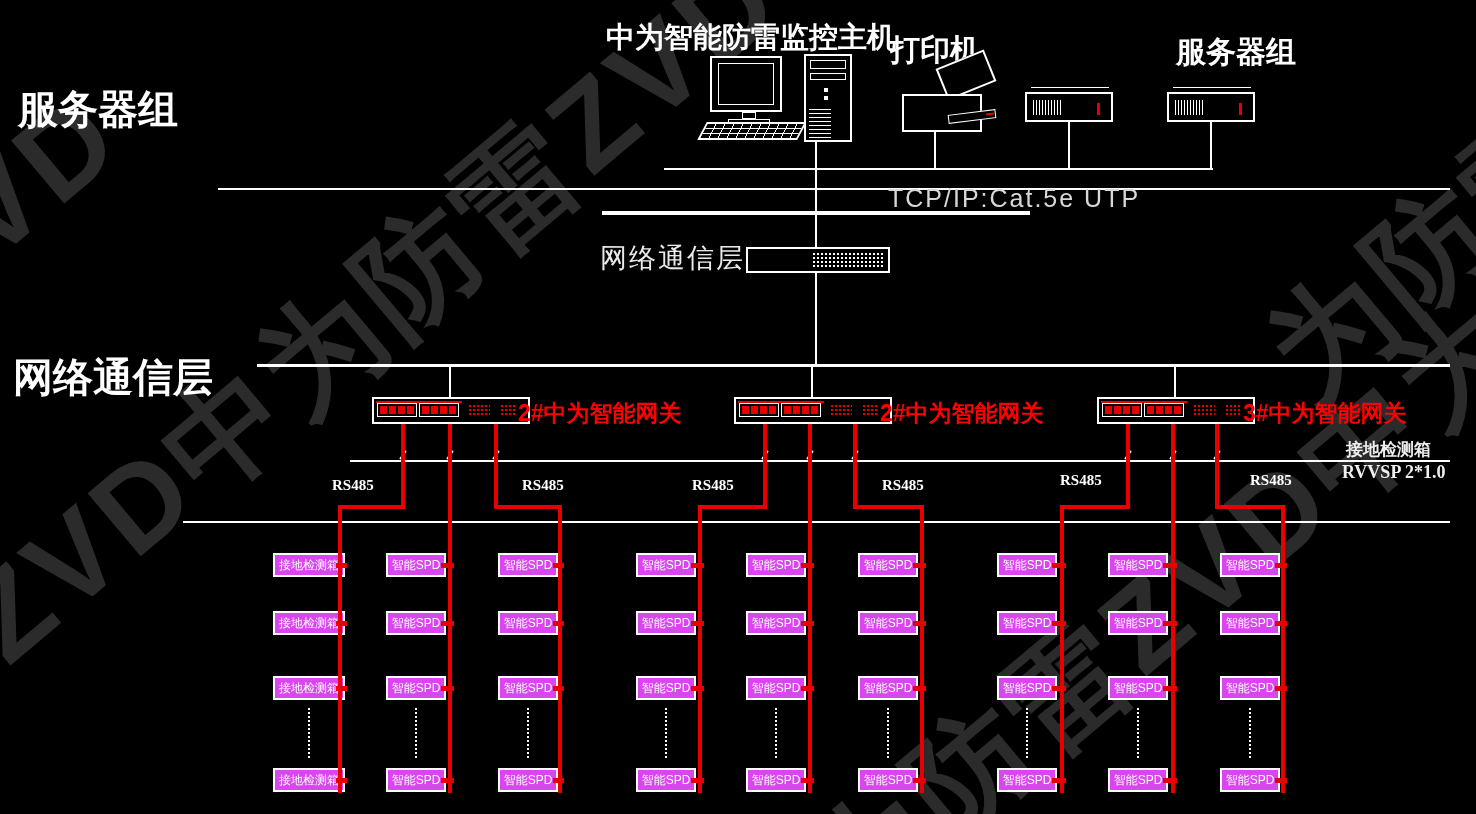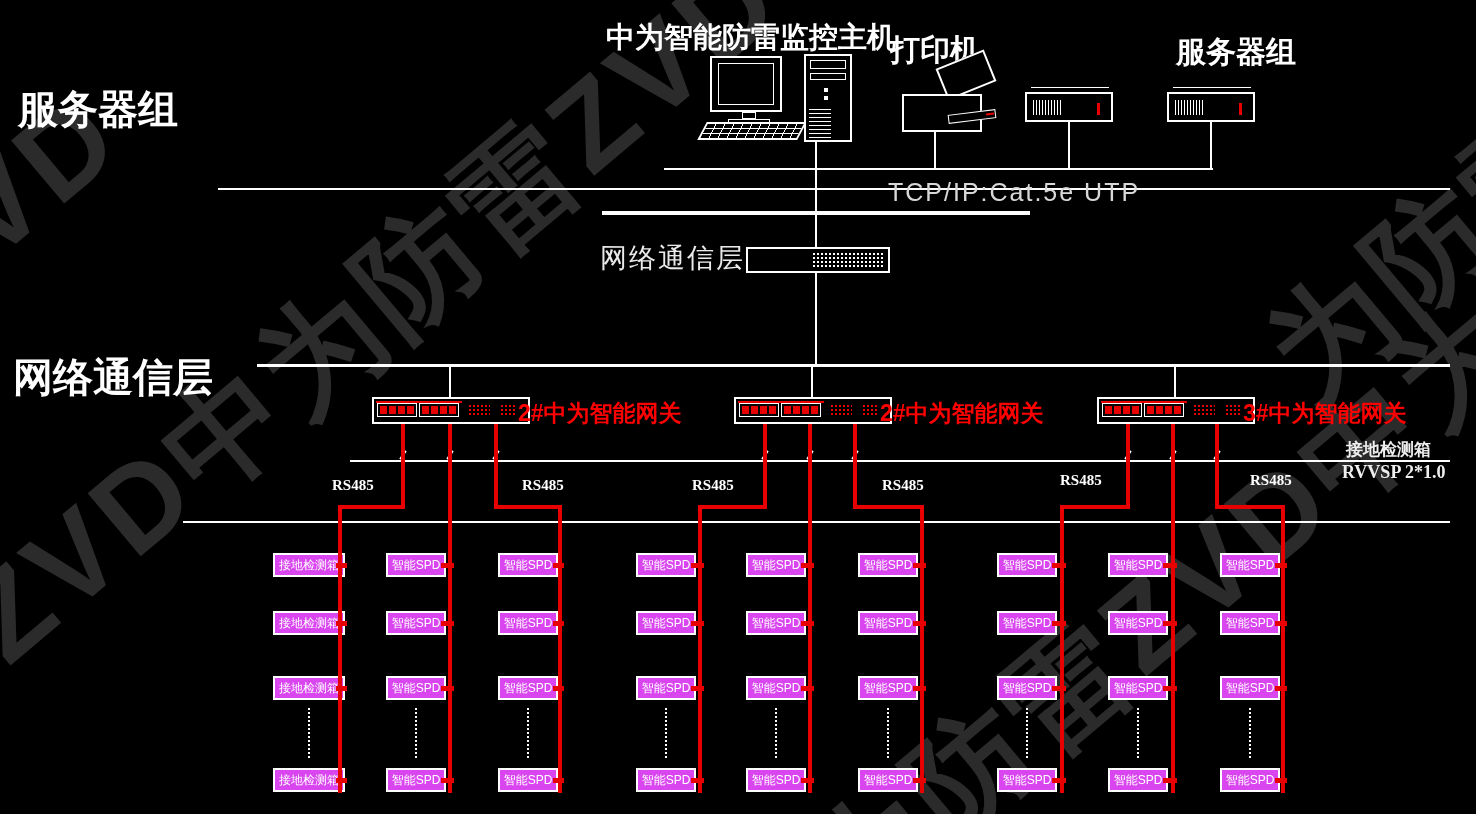--- a/index.html
+++ b/index.html
@@ -97,21 +97,21 @@
     <div class="wire" style="left:1239px;top:103px;width:3px;height:12px;"></div>
   </div>
 
   <div class="wline" style="left:664px;top:168px;width:549px;height:2px;"></div>
   <div class="wline" style="left:815px;top:140px;width:2px;height:28px;"></div>
   <div class="wline" style="left:934px;top:130px;width:2px;height:38px;"></div>
   <div class="wline" style="left:1068px;top:122px;width:2px;height:46px;"></div>
   <div class="wline" style="left:1210px;top:122px;width:2px;height:46px;"></div>
 
   <div class="wline" style="left:218px;top:188px;width:1232px;height:1.5px;"></div>
-  <div class="cadtext" style="left:888px;top:178px;">TCP/IP:Cat.5e  UTP</div>
+  <div class="cadtext" style="left:888px;top:184px;">TCP/IP:Cat.5e  UTP</div>
   <div class="wline" style="left:602px;top:211px;width:428px;height:4px;"></div>
 
   <div class="wline" style="left:815px;top:168px;width:2px;height:79px;"></div>
   <div class="cadtext" style="left:600px;top:240px;font-size:27px;color:#eaeaea;">网络通信层</div>
   <div class="outline" style="left:746px;top:247px;width:144px;height:26px;"></div>
   <div class="switchpat" style="left:812px;top:252px;width:72px;height:16px;"></div>
   <div class="wline" style="left:815px;top:273px;width:2px;height:91px;"></div>
 
   <div class="wline" style="left:257px;top:364px;width:1193px;height:3px;"></div>
 

